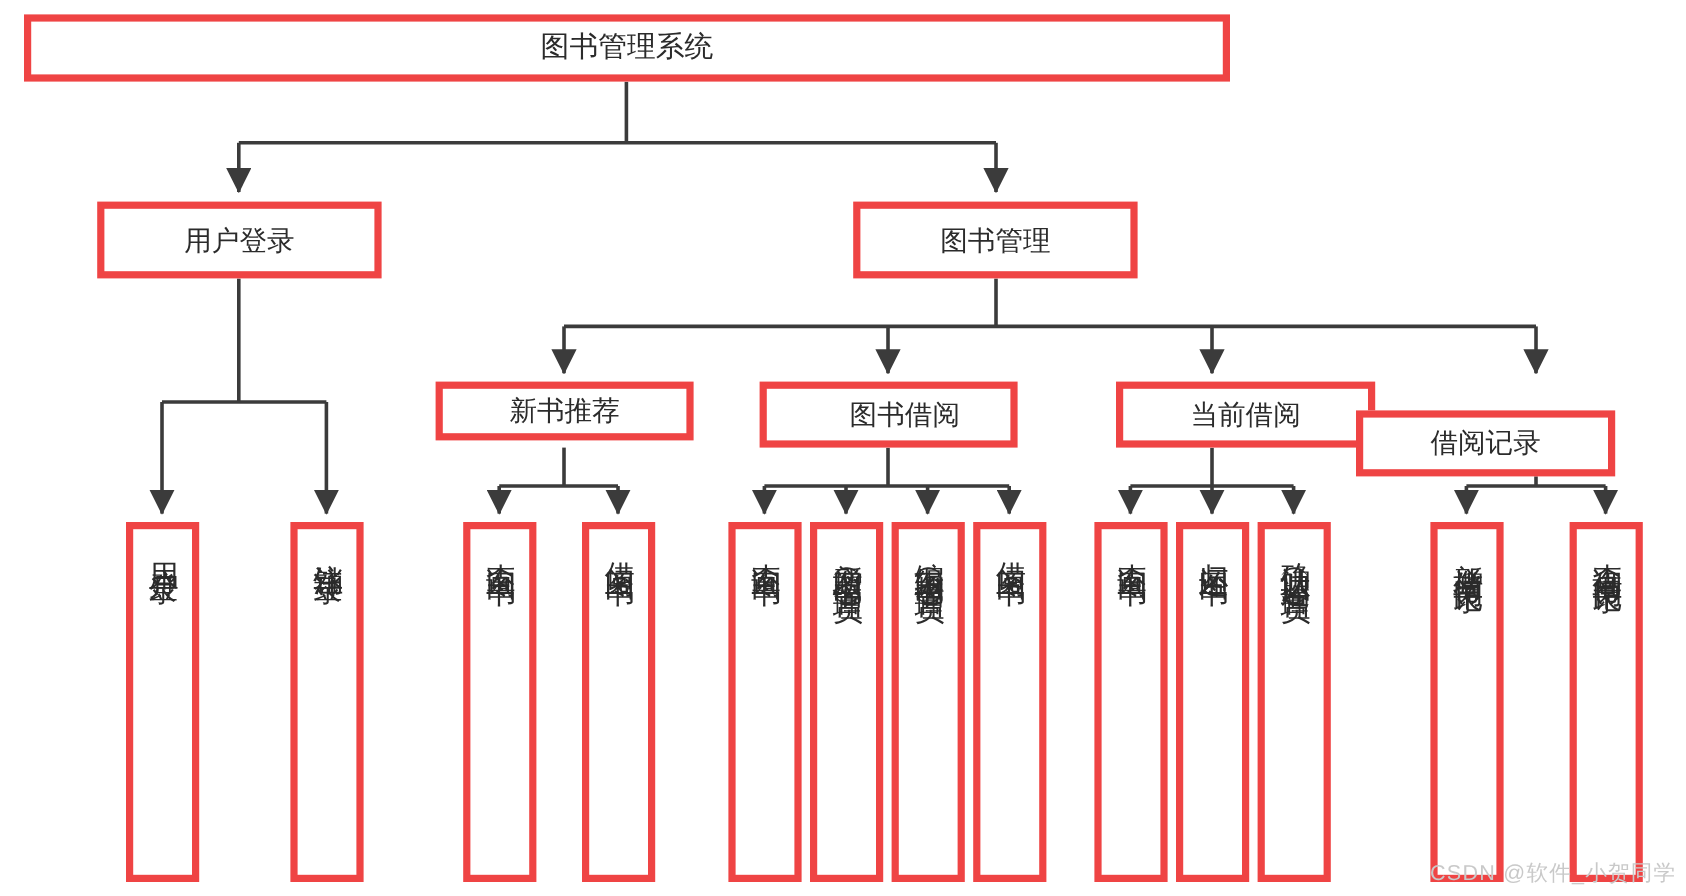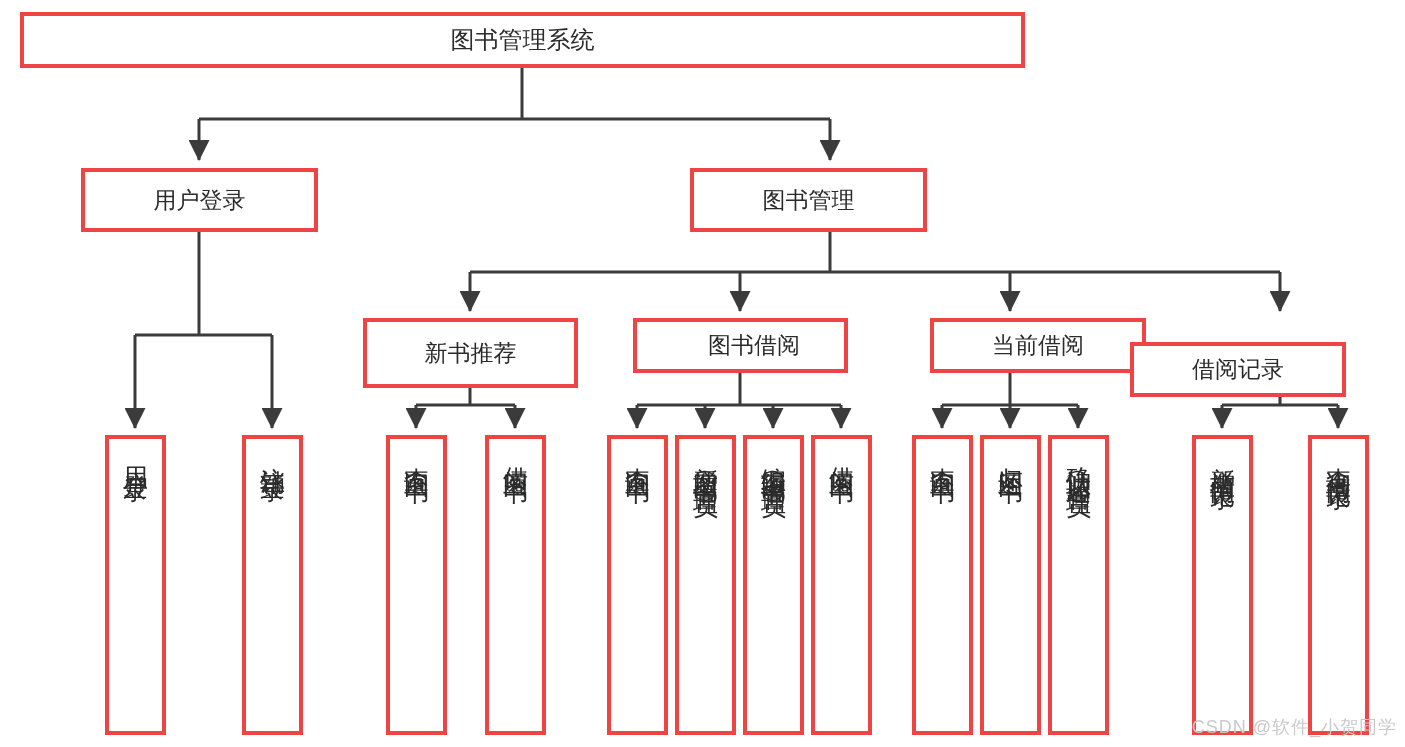--- a/index.html
+++ b/index.html
@@ -22,21 +22,21 @@
     left: 0;
     top: 0;
     width: 1405px;
     height: 747px;
     pointer-events: none;
   }
   .node {
     position: absolute;
     box-sizing: border-box;
     background: #ffffff;
-    border: 4px solid #ef4444;
+    border: 6px solid #ef4444;
     display: flex;
     align-items: center;
     justify-content: center;
     z-index: 2;
   }
   .node-label {
     color: #2b2b2b;
     text-align: center;
     line-height: 1.15;
     white-space: nowrap;
@@ -129,25 +129,25 @@
     </g>
   </svg>
 
   <div class="node node-h node-root" style="left:20px; top:12px; width:1005px; height:56px;">
     <span class="node-label">图书管理系统</span>
   </div>
 
   <div class="node node-h" style="left:81px; top:168px; width:237px; height:64px;">
     <span class="node-label">用户登录</span>
   </div>
-  <div class="node node-h" style="left:690px; top:168px; width:237px; height:64px;">
+  <div class="node node-h" style="left:711px; top:168px; width:237px; height:64px;">
     <span class="node-label">图书管理</span>
   </div>
 
-  <div class="node node-h" style="left:363px; top:318px; width:215px; height:70px;justify-content:center;">
+  <div class="node node-h" style="left:363px; top:318px; width:215px; height:49px;justify-content:center;">
     <span class="node-label">新书推荐</span>
   </div>
   <div class="node node-h" style="left:633px; top:318px; width:215px; height:55px;padding-left:27px;">
     <span class="node-label">图书借阅</span>
   </div>
   <div class="node node-h" style="left:902px; top:318px; width:216px; height:55px;margin-left:28px;">
     <span class="node-label">当前借阅</span>
   </div>
   <div class="node node-h" style="left:1130px; top:318px; width:216px; height:55px;margin-top:24px;">
     <span class="node-label">借阅记录</span>

